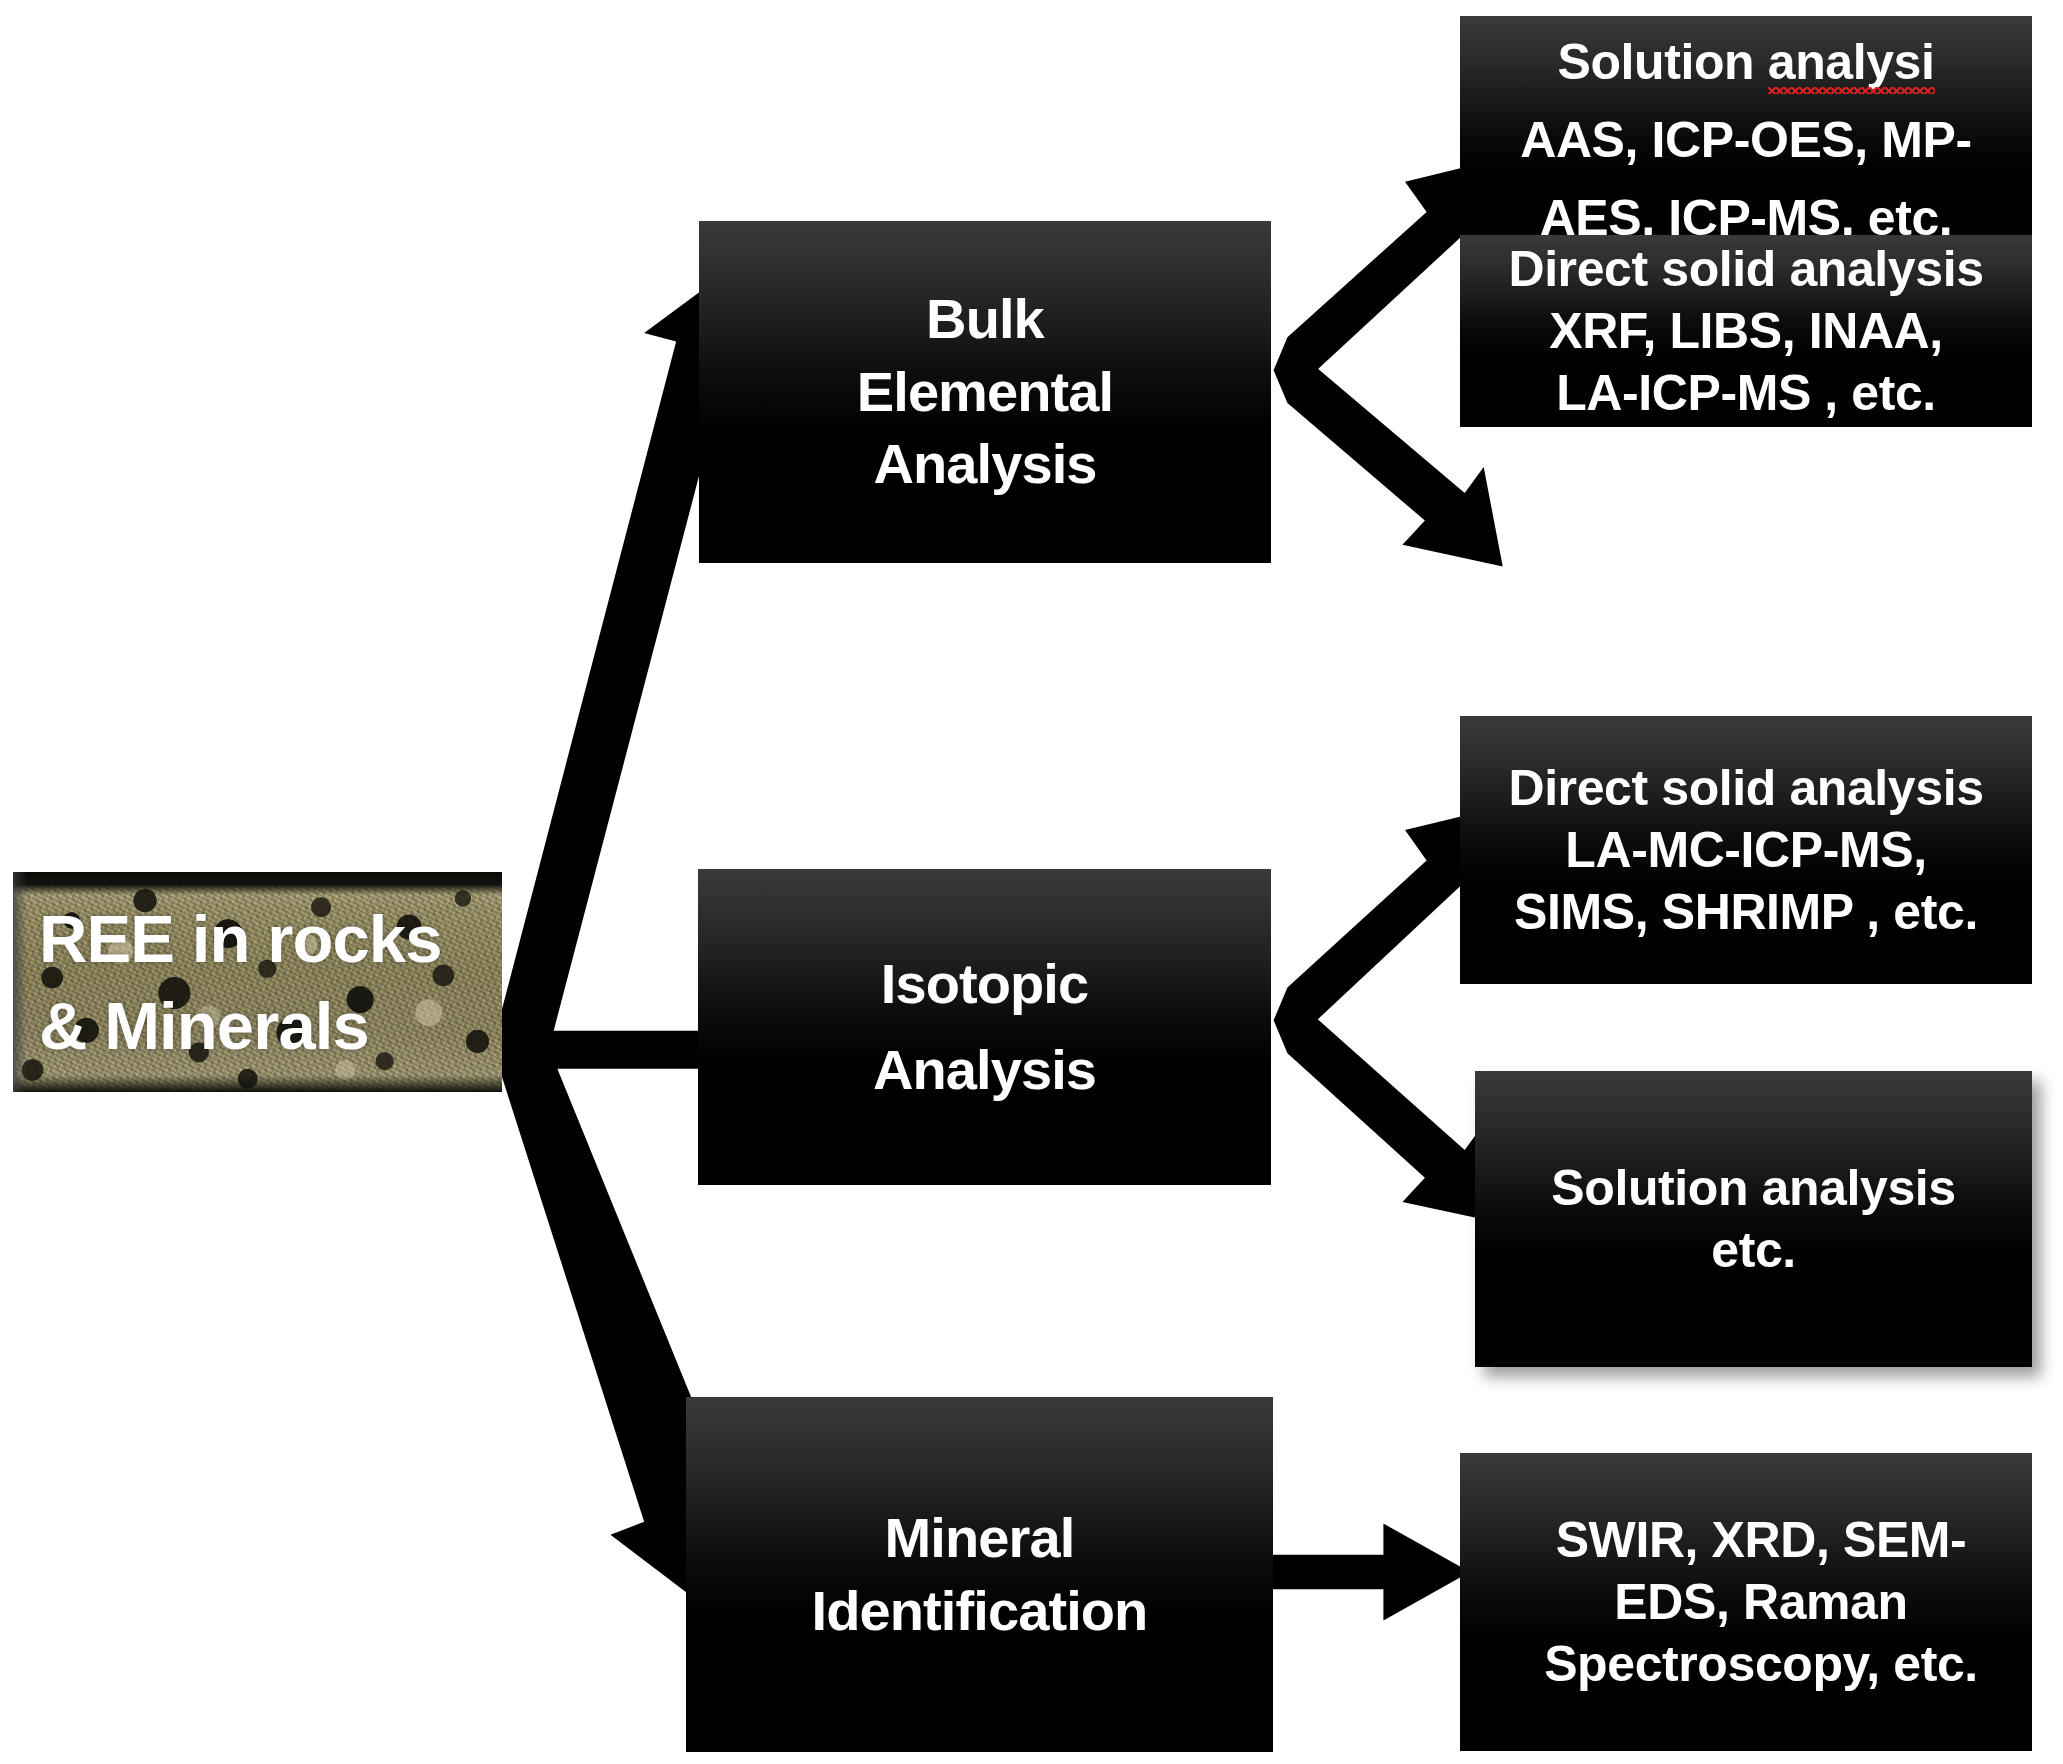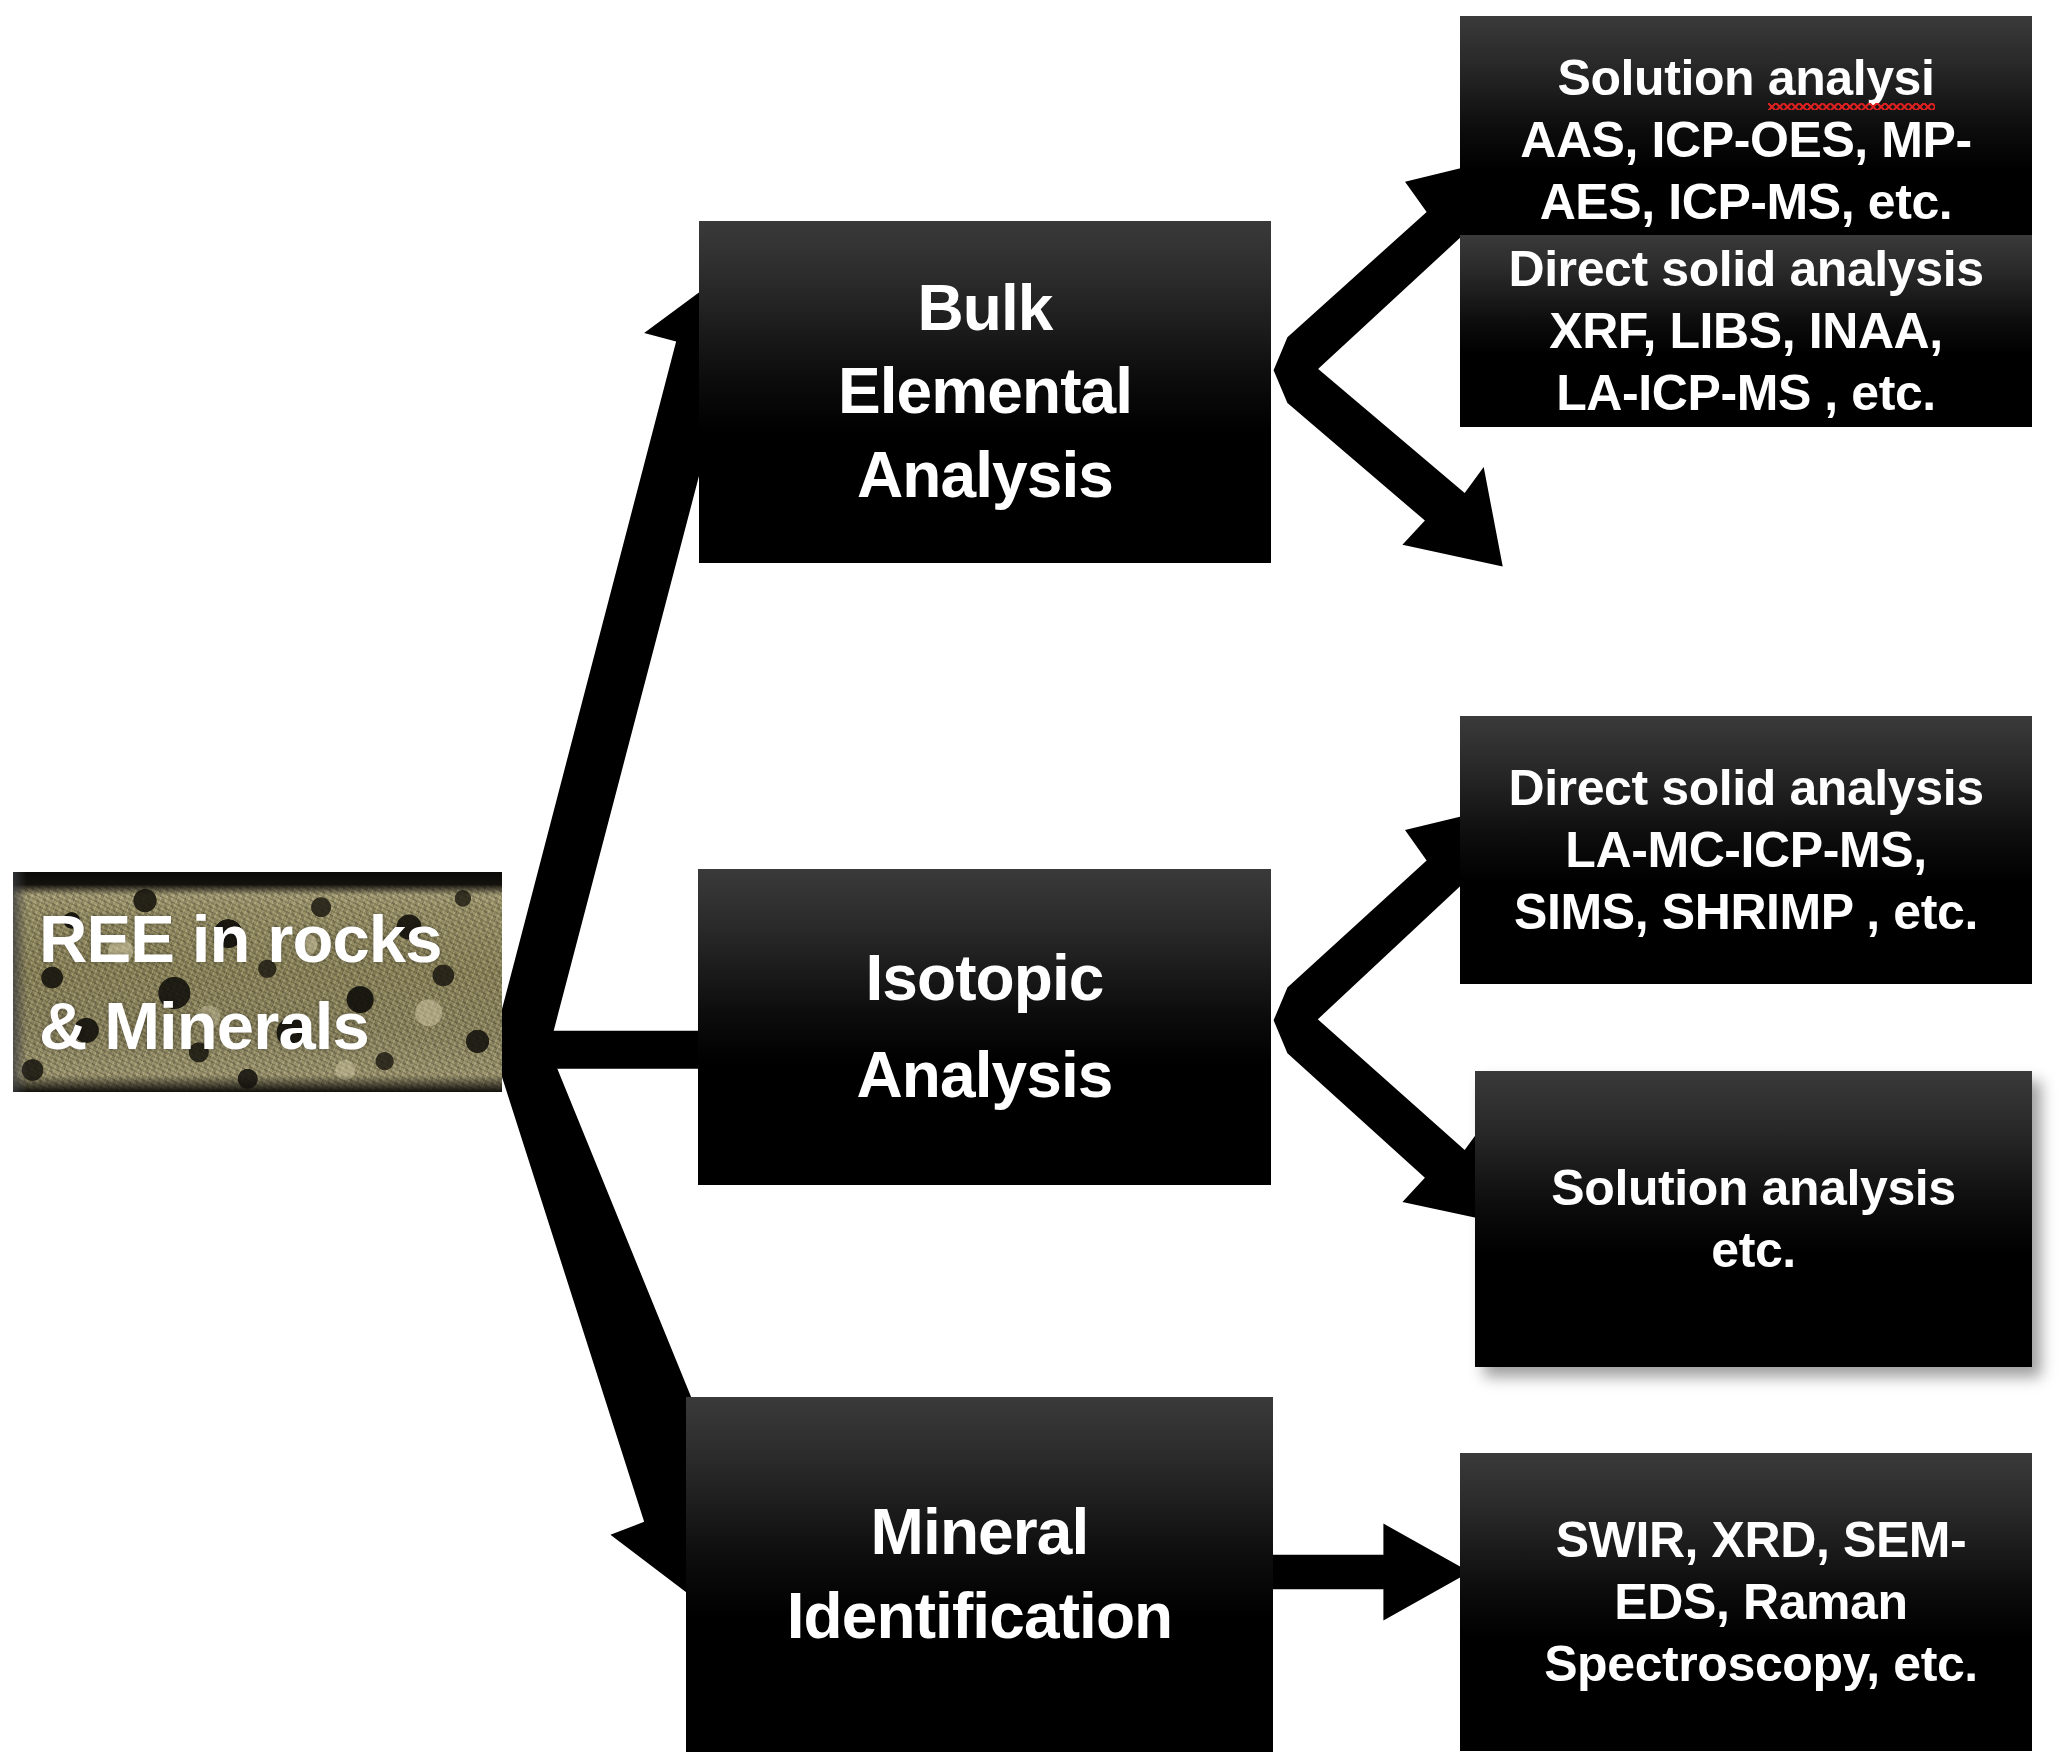--- a/index.html
+++ b/index.html
@@ -18,21 +18,21 @@
     align-items:center;
     justify-content:center;
     text-align:center;
     box-sizing:border-box;
     line-height:1.12;
     letter-spacing:-0.4px;
   }
   .node .ln{display:block;white-space:nowrap;}
 
   
-  .node.primary{font-weight:bold;font-size:64px;letter-spacing:-0.9px;}
+  .node.primary{font-weight:bold;font-size:56px;letter-spacing:-0.9px;}
   .node.primary .ln{line-height:1.30;}
 
   
   .node.leaf{font-weight:bold;font-size:50px;}
   .node.leaf .ln{line-height:1.24;}
 
   .node.shadowed{box-shadow:8.6px 10.4px 14px rgba(0,0,0,0.38);text-align:center;}
 
   
   .squiggle{
@@ -231,21 +231,21 @@
   <div class="node primary" style="left:698px;top:869px;width:573px;height:316px;gap:13px;">
     <span class="ln">Isotopic</span>
     <span class="ln">Analysis</span>
   </div>
 
   <div class="node primary" style="left:686px;top:1397px;width:587px;height:355px;">
     <span class="ln">Mineral</span>
     <span class="ln">Identification</span>
   </div>
 
-  <div class="node leaf" style="left:1460px;top:15.6px;width:572px;height:248px;">
+  <div class="node leaf" style="left:1460px;top:15.6px;width:572px;height:248px;gap:16px;">
     <span class="ln"><span>Solution </span><span class="squiggle">analysi</span></span>
     <span class="ln">AAS, ICP-OES, MP-</span>
     <span class="ln">AES, ICP-MS, etc.</span>
   </div>
 
   <div class="node leaf" style="left:1460px;top:235px;width:572px;height:192px;">
     <span class="ln">Direct solid analysis</span>
     <span class="ln">XRF, LIBS, INAA,</span>
     <span class="ln">LA-ICP-MS , etc.</span>
   </div>

